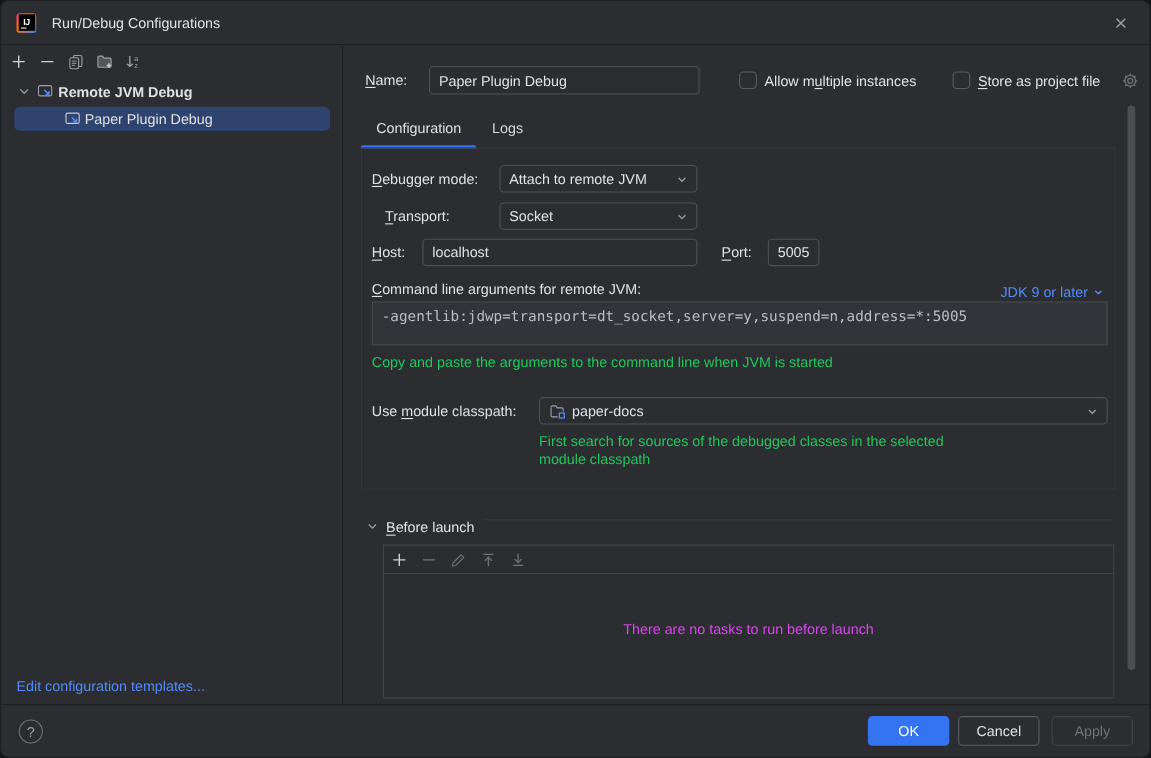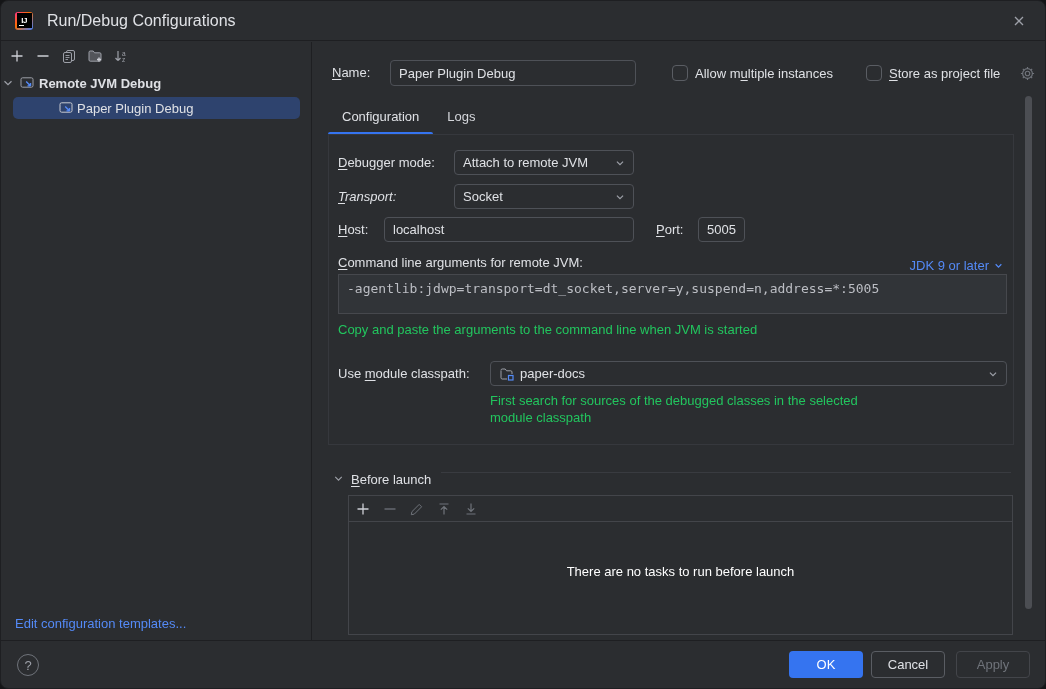--- a/index.html
+++ b/index.html
@@ -16,31 +16,31 @@
   
   .titlebar { position:absolute; top:0; left:0; right:0; height:40px;
     border-bottom:1px solid #1e1f22; display:flex; align-items:center; padding:0 14px; }
   .ij-logo { width:18px; height:18px; padding:1.5px; border-radius:3px;
     background:linear-gradient(135deg,#ff318c,#fe6d00 40%,#3c7eff);text-align:right; }
   .ij-logo-inner { width:100%; height:100%; background:#000; color:#fff;
     font-size:8px; font-weight:bold; display:flex; align-items:center;
     justify-content:center; position:relative; letter-spacing:-0.5px; }
   .ij-logo-inner::after { content:""; position:absolute; left:2px; bottom:2px;
     width:5px; height:1.5px; background:#fff; }
-  .window-title { margin-left:14px; font-size:16px; }
+  .window-title { margin-left:14px; font-size:13px; }
   .close-btn { margin-left:auto; width:24px; height:24px; display:flex;
     align-items:center; justify-content:center; cursor:pointer; }
 
   
   .sidebar { position:absolute; top:41px; left:0; width:311px; bottom:48px;
     border-right:1px solid #1e1f22; }
   .side-toolbar { display:flex; align-items:center; gap:10px; padding:6px 0 4px 8px; }
   .tool-btn { width:16px; height:16px; cursor:pointer; }
   .tree-row { display:flex; align-items:center; gap:4px; height:22px;
-    cursor:pointer; margin-top:4px; }
+    padding-left:14px; cursor:pointer; margin-top:4px; }
   .tree-row.root-row { font-weight:bold; }
   .tree-row-selected { margin:3px 11px 0 12px; height:22px; background:#2e436e;
     border-radius:5px; display:flex; align-items:center; gap:3px;
     padding-left:45px; cursor:pointer; }
   .edit-templates { position:absolute; left:14px; top:574px; color:#548af7; cursor:pointer; }
 
   
   .main { position:absolute; left:312px; top:41px; right:0; bottom:48px; }
   .field-label { height:26px; line-height:26px; white-space:nowrap; }
   .text-input { background:transparent; border:1px solid #4e5157; border-radius:4px;
@@ -83,21 +83,21 @@
   .hint-module { position:absolute; left:161px; top:257px; width:380px; }
 
   .bl-header { position:absolute; left:19px; top:430px; right:34px; height:16px;
     display:flex; align-items:flex-start; gap:6px; }
   .bl-header .line { flex:1; height:1px; background:#393b40; margin-left:4px; }
   .bl-panel { position:absolute; left:35px; top:453px; width:665px; height:140px;
     border:1px solid #43454a; }
   .bl-toolbar { height:26px; border-bottom:1px solid #43454a; display:flex;
     align-items:center; gap:11px; padding-left:6px; }
   .bl-empty { position:absolute; left:0; right:0; top:26px; bottom:0;
-    display:flex; align-items:center; justify-content:center; color:#ffffff;
+    display:flex; align-items:center; justify-content:center; color:#d946ef;
     padding-bottom:14px; }
 
   .scrollbar-thumb { position:absolute; left:712px; top:54px; width:7px; height:513px;
     background:#4c4e53; border-radius:4px; cursor:pointer; }
 
   
   .footer { position:absolute; left:0; right:0; bottom:0; height:48px;
     border-top:1px solid #1e1f22; }
   .help-btn { position:absolute; left:16px; top:13px; width:22px; height:22px;
     border:1px solid #6f737a; border-radius:50%; color:#9da0a8; font-size:13px;
@@ -211,21 +211,21 @@
 
     <div class="config-panel">
       <div class="cp-label" style="left:9px; top:15px;"><u>D</u>ebugger mode:</div>
       <div class="combo combo-mode">
         <span class="combo-text">Attach to remote JVM</span>
         <svg width="14" height="14" viewBox="0 0 16 16">
             <path d="M4.5 6.5l3.5 3.5 3.5-3.5" stroke="#9da0a8" stroke-width="1.4" fill="none"></path>
           </svg>
       </div>
 
-      <div class="cp-label" style="left:9px; top:49px;font-style:italic;"><u>T</u>ransport:</div>
+      <div class="cp-label" style="left:21px; top:49px;"><u>T</u>ransport:</div>
       <div class="combo combo-transport">
         <span class="combo-text">Socket</span>
         <svg width="14" height="14" viewBox="0 0 16 16">
             <path d="M4.5 6.5l3.5 3.5 3.5-3.5" stroke="#9da0a8" stroke-width="1.4" fill="none"></path>
           </svg>
       </div>
 
       <div class="cp-label" style="left:9px; top:82px;"><u>H</u>ost:</div>
       <input class="text-input host-input" value="localhost" style="">
       <div class="cp-label" style="left:327px; top:82px;"><u>P</u>ort:</div>

